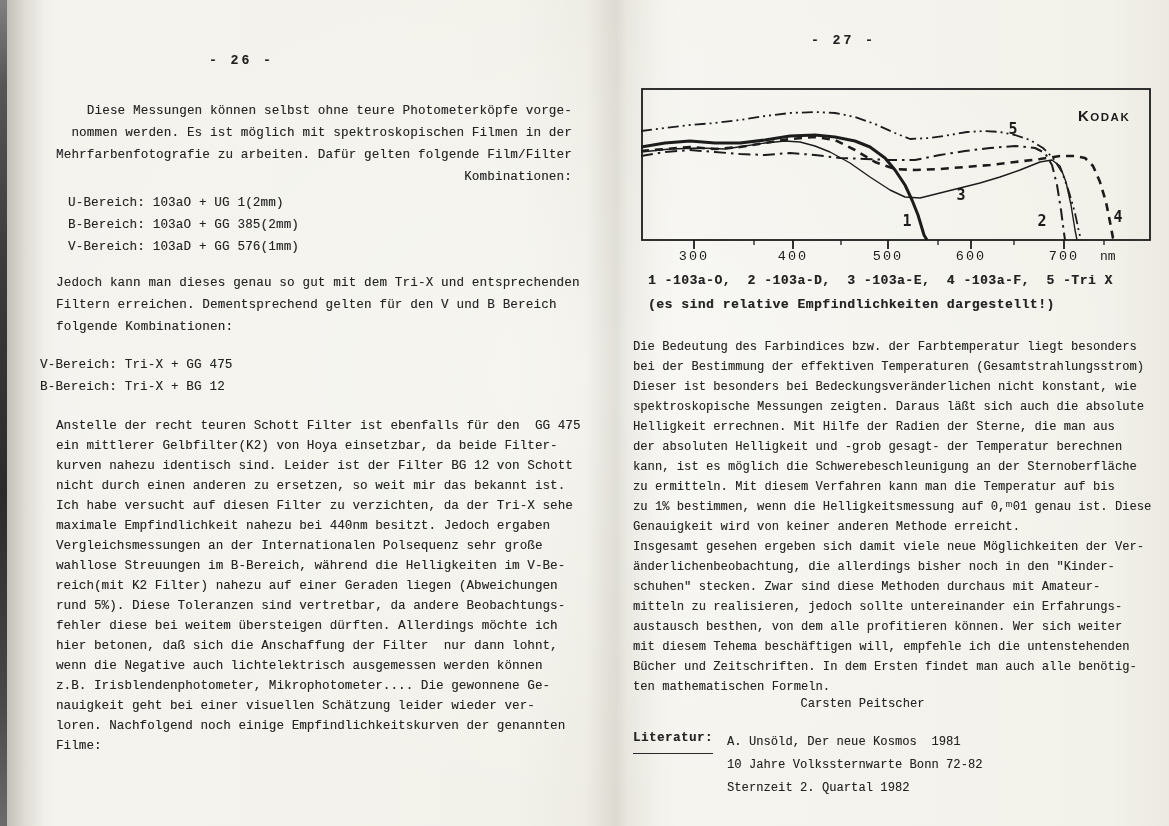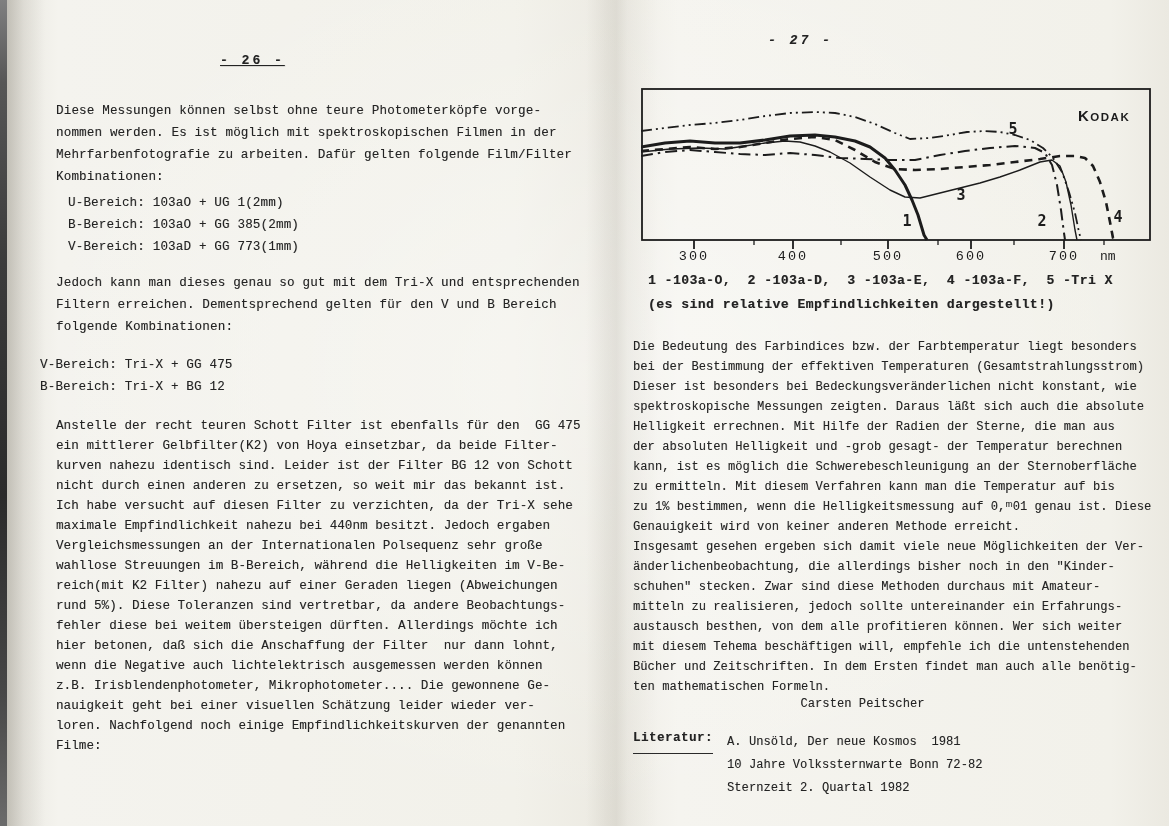--- a/index.html
+++ b/index.html
@@ -37,30 +37,30 @@
 </style>
 </head>
 <body>
 
 <div class="scan">
   <div class="edge-black"></div>
   <div class="edge-shade"></div>
   <div class="gutter-shade"></div>
 
   <section>
-    <div class="blk pagenum" style="left:220px;top:53px;text-decoration:underline;">- 26 -</div>
-    <div class="blk typ" style="left:56px;top:100px;"><div class="tline">Diese Messungen können selbst ohne teure Photometerköpfe vorge-</div><div class="tline">nommen werden. Es ist möglich mit spektroskopischen Filmen in der</div><div class="tline">Mehrfarbenfotografie zu arbeiten. Dafür gelten folgende Film/Filter</div><div class="tline">Kombinationen:</div></div>
-    <div class="blk typ" style="left:56px;top:192px;margin-left:12px;"><div class="tline">U-Bereich: 103aO + UG 1(2mm)</div><div class="tline">B-Bereich: 103aO + GG 385(2mm)</div><div class="tline">V-Bereich: 103aD + GG 773(1mm)</div></div>
+    <div class="blk pagenum" style="left:209px;top:53px;">- 26 -</div>
+    <div class="blk typ" style="left:56px;top:100px;text-align:right;"><div class="tline">Diese Messungen können selbst ohne teure Photometerköpfe vorge-</div><div class="tline">nommen werden. Es ist möglich mit spektroskopischen Filmen in der</div><div class="tline">Mehrfarbenfotografie zu arbeiten. Dafür gelten folgende Film/Filter</div><div class="tline">Kombinationen:</div></div>
+    <div class="blk typ" style="left:56px;top:192px;margin-left:12px;"><div class="tline">U-Bereich: 103aO + UG 1(2mm)</div><div class="tline">B-Bereich: 103aO + GG 385(2mm)</div><div class="tline">V-Bereich: 103aD + GG 576(1mm)</div></div>
     <div class="blk typ" style="left:56px;top:272px;"><div class="tline">Jedoch kann man dieses genau so gut mit dem Tri-X und entsprechenden</div><div class="tline">Filtern erreichen. Dementsprechend gelten für den V und B Bereich</div><div class="tline">folgende Kombinationen:</div></div>
     <div class="blk typ" style="left:40px;top:345px;margin-top:9px;"><div class="tline">V-Bereich: Tri-X + GG 475</div><div class="tline">B-Bereich: Tri-X + BG 12</div></div>
     <div class="blk typ-tight" style="left:56px;top:416px;"><div class="tline">Anstelle der recht teuren Schott Filter ist ebenfalls für den  GG 475</div><div class="tline">ein mittlerer Gelbfilter(K2) von Hoya einsetzbar, da beide Filter-</div><div class="tline">kurven nahezu identisch sind. Leider ist der Filter BG 12 von Schott</div><div class="tline">nicht durch einen anderen zu ersetzen, so weit mir das bekannt ist.</div><div class="tline">Ich habe versucht auf diesen Filter zu verzichten, da der Tri-X sehe</div><div class="tline">maximale Empfindlichkeit nahezu bei 440nm besitzt. Jedoch ergaben</div><div class="tline">Vergleichsmessungen an der Internationalen Polsequenz sehr große</div><div class="tline">wahllose Streuungen im B-Bereich, während die Helligkeiten im V-Be-</div><div class="tline">reich(mit K2 Filter) nahezu auf einer Geraden liegen (Abweichungen</div><div class="tline">rund 5%). Diese Toleranzen sind vertretbar, da andere Beobachtungs-</div><div class="tline">fehler diese bei weitem übersteigen dürften. Allerdings möchte ich</div><div class="tline">hier betonen, daß sich die Anschaffung der Filter  nur dann lohnt,</div><div class="tline">wenn die Negative auch lichtelektrisch ausgemessen werden können</div><div class="tline">z.B. Irisblendenphotometer, Mikrophotometer.... Die gewonnene Ge-</div><div class="tline">nauigkeit geht bei einer visuellen Schätzung leider wieder ver-</div><div class="tline">loren. Nachfolgend noch einige Empfindlichkeitskurven der genannten</div><div class="tline">Filme:</div></div>
   </section>
 
   <section>
-    <div class="blk pagenum" style="left:768px;top:33px;font-style:italic;">- 27 -</div>
+    <div class="blk pagenum" style="left:811px;top:33px;">- 27 -</div>
 
     <svg id="chart-svg" style="position:absolute;left:641px;top:88px;" width="510" height="178" viewBox="0 0 510 178">
         <rect x="1" y="1" width="508" height="151" fill="none" stroke="#1c1c1c" stroke-width="1.8"></rect>
         <line x1="53" y1="152" x2="53" y2="161" stroke="#1c1c1c" stroke-width="1.8"></line>
         <text x="53" y="172" text-anchor="middle" fill="#1c1c1c" font-family="&quot;Liberation Mono&quot;,&quot;DejaVu Sans Mono&quot;,monospace" font-size="13.5" letter-spacing="2">300</text>
         <line x1="152" y1="152" x2="152" y2="161" stroke="#1c1c1c" stroke-width="1.8"></line>
         <text x="152" y="172" text-anchor="middle" fill="#1c1c1c" font-family="&quot;Liberation Mono&quot;,&quot;DejaVu Sans Mono&quot;,monospace" font-size="13.5" letter-spacing="2">400</text>
         <line x1="247" y1="152" x2="247" y2="161" stroke="#1c1c1c" stroke-width="1.8"></line>
         <text x="247" y="172" text-anchor="middle" fill="#1c1c1c" font-family="&quot;Liberation Mono&quot;,&quot;DejaVu Sans Mono&quot;,monospace" font-size="13.5" letter-spacing="2">500</text>
         <line x1="330" y1="152" x2="330" y2="161" stroke="#1c1c1c" stroke-width="1.8"></line>

